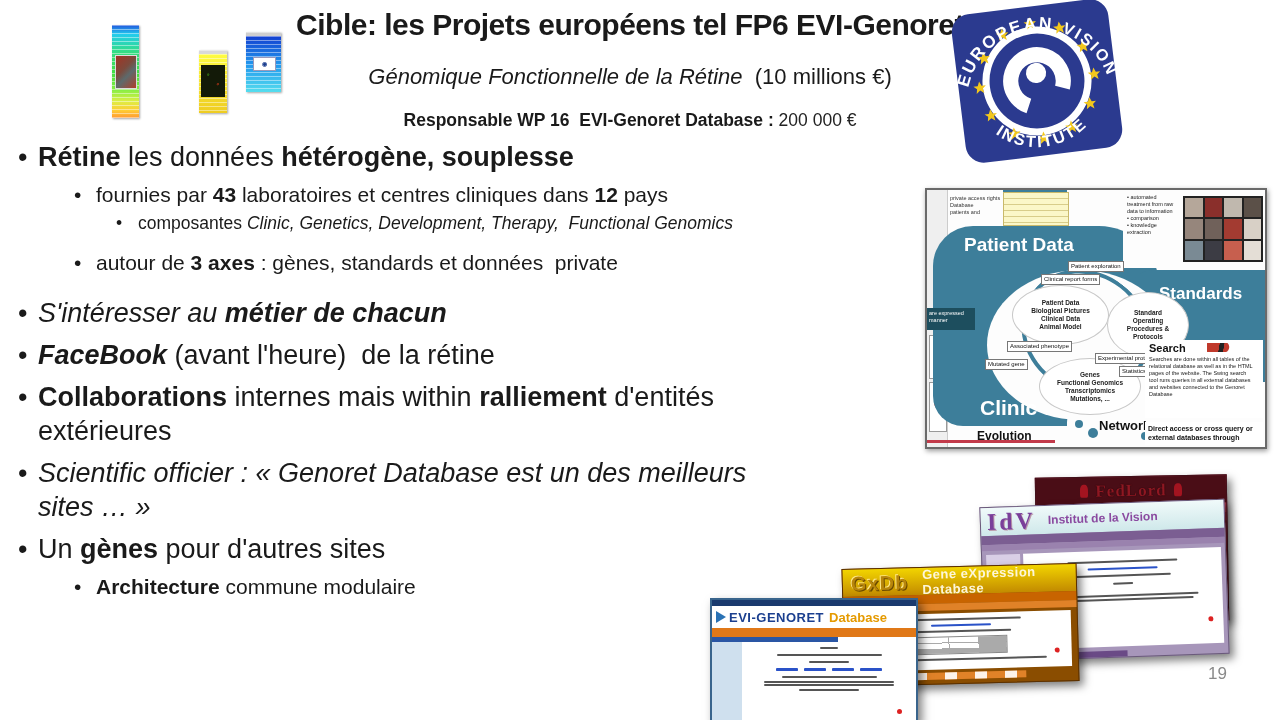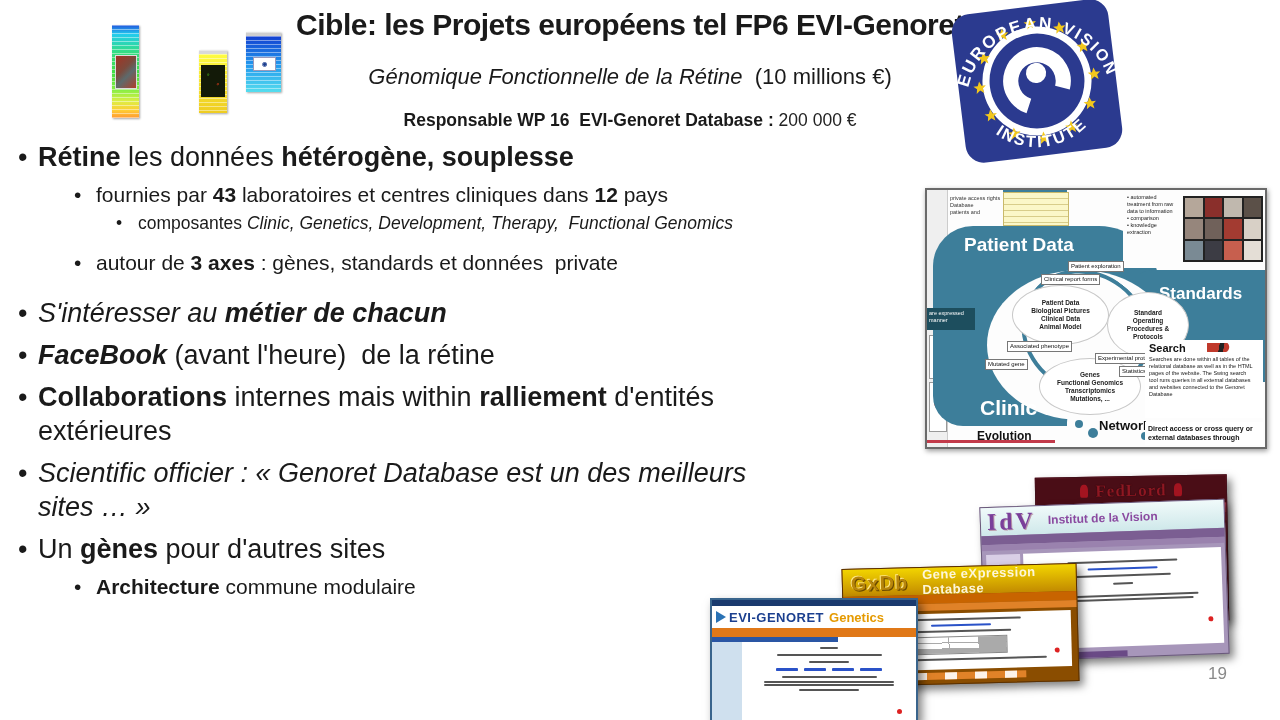--- a/index.html
+++ b/index.html
@@ -366,21 +366,21 @@
       <div class="reddot" style="position:absolute;right:12px;bottom:14px;"></div>
     </div>
     <div class="gx-footer"></div>
   </div>
 
   <div class="site site-evi">
     <div class="evi-topstrip navseg"></div>
     <div class="evi-header">
       <div class="evi-arrow"></div>
       <div class="evi-brand">EVI-GENORET</div>
-      <div class="evi-brand2">Genetics</div>
+      <div class="evi-brand2">Database</div>
     </div>
     <div class="evi-nav navseg"></div>
     <div class="evi-subnav"></div>
     <div class="evi-main">
       <div class="evi-side sidebars"></div>
       <div class="evi-content">
         <div class="tl" style="width:18px;margin:0 auto;"></div>
         <div class="tl" style="width:105px;margin:5px auto;"></div>
         <div class="tl" style="width:40px;margin:5px auto;"></div>
         <div class="evi-links">

